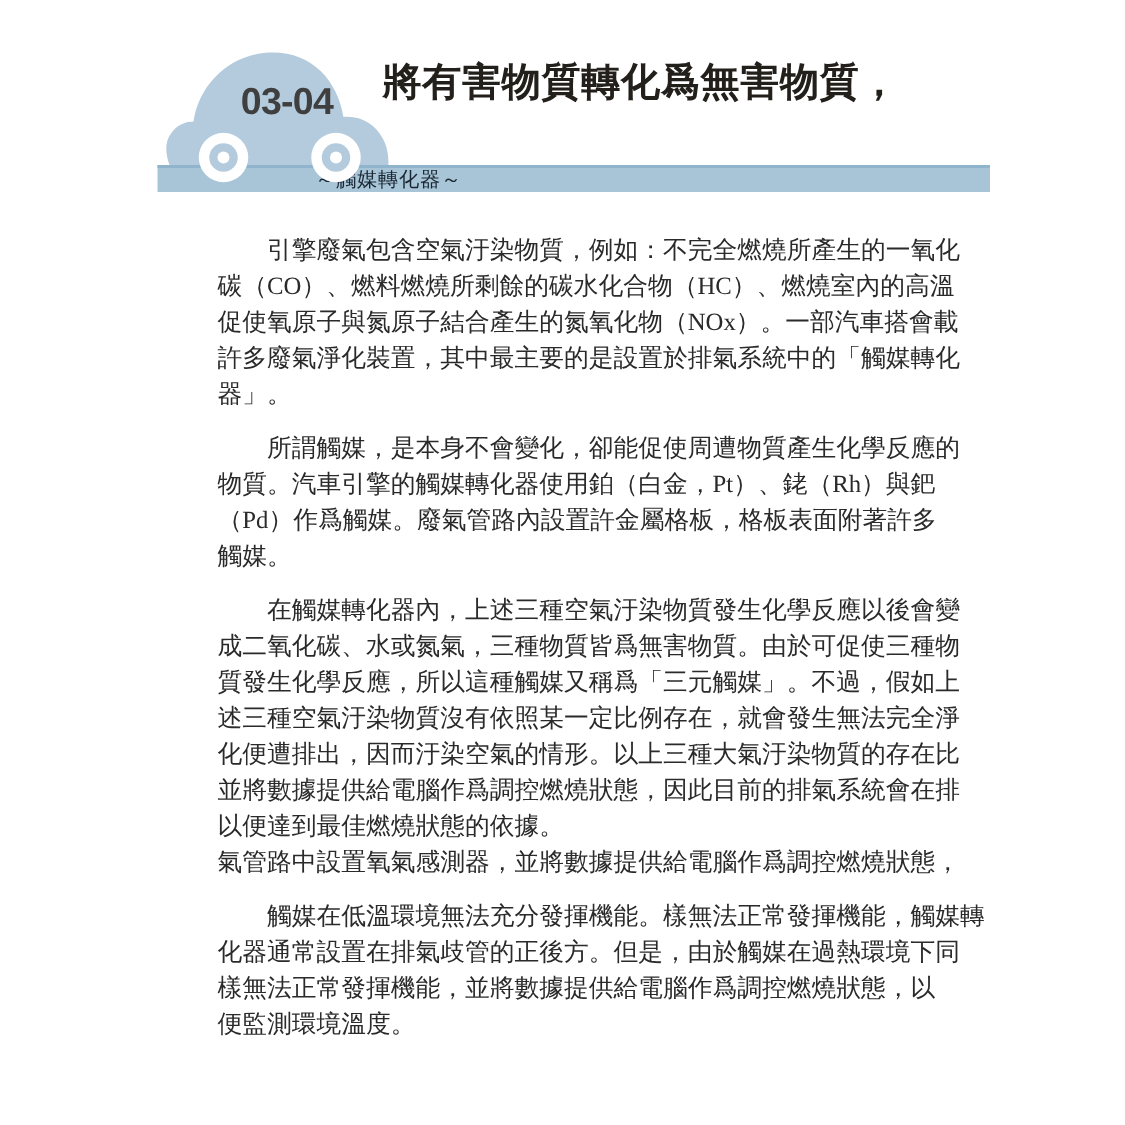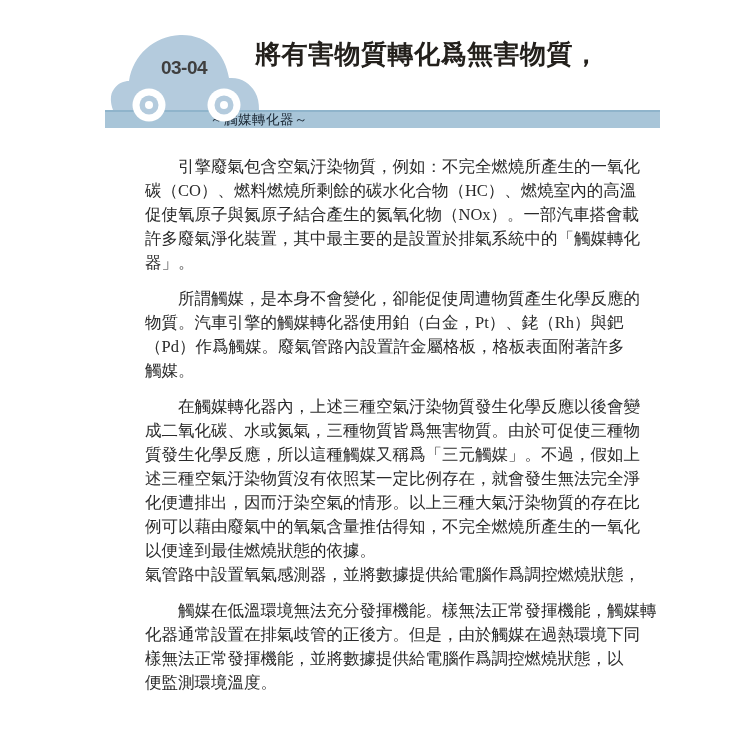--- a/index.html
+++ b/index.html
@@ -17,22 +17,22 @@
     position:relative;width:750px;height:750px;background:#ffffff;
     font-family:"Liberation Serif", serif;overflow:hidden;
   }
   
   .car-wrap{position:absolute;left:110px;top:30px;width:150px;height:96px;z-index:2;}
   .c-body{fill:var(--car-blue);}
   .c-white{fill:#ffffff;}
   .secnum{
     position:absolute;left:146px;top:54px;width:76px;height:28px;z-index:3;
     font-family:"Liberation Sans", sans-serif;font-weight:700;
-    font-size:19px;line-height:28px;color:var(--number-ink);
-    text-align:center;letter-spacing:-0.5px;
+    font-size:25px;line-height:28px;color:var(--number-ink);
+    text-align:right;letter-spacing:-0.5px;
   }
   .title{
     position:absolute;left:255px;top:38px;z-index:3;
     font-family:"Liberation Serif", serif;font-weight:700;
     font-size:26px;line-height:33px;color:var(--ink);
     letter-spacing:0.5px;white-space:nowrap;
   }
   .title .tl{display:block;}
   .subbar{
     position:absolute;left:105px;top:110px;width:555px;height:18px;z-index:1;
@@ -111,21 +111,21 @@
         <div class="line">物質。汽車引擎的觸媒轉化器使用鉑（白金，Pt）、銠（Rh）與鈀</div>
         <div class="line">（Pd）作爲觸媒。廢氣管路內設置許金屬格板，格板表面附著許多</div>
         <div class="line last">觸媒。</div>
       </div>
       <div class="paragraph">
         <div class="line indent">在觸媒轉化器內，上述三種空氣汙染物質發生化學反應以後會變</div>
         <div class="line">成二氧化碳、水或氮氣，三種物質皆爲無害物質。由於可促使三種物</div>
         <div class="line">質發生化學反應，所以這種觸媒又稱爲「三元觸媒」。不過，假如上</div>
         <div class="line">述三種空氣汙染物質沒有依照某一定比例存在，就會發生無法完全淨</div>
         <div class="line">化便遭排出，因而汙染空氣的情形。以上三種大氣汙染物質的存在比</div>
-        <div class="line">例可以藉由廢氣中的氧氣含量推估得知，不完全燃燒所產生的一氧化</div>
+        <div class="line">並將數據提供給電腦作爲調控燃燒狀態，因此目前的排氣系統會在排</div>
         <div class="line last">以便達到最佳燃燒狀態的依據。</div>
         <div class="line">氣管路中設置氧氣感測器，並將數據提供給電腦作爲調控燃燒狀態，</div>
       </div>
       <div class="paragraph">
         <div class="line indent">觸媒在低溫環境無法充分發揮機能。樣無法正常發揮機能，觸媒轉</div>
         <div class="line">化器通常設置在排氣歧管的正後方。但是，由於觸媒在過熱環境下同</div>
         <div class="line">樣無法正常發揮機能，並將數據提供給電腦作爲調控燃燒狀態，以</div>
         <div class="line last">便監測環境溫度。</div>
       </div>
     </main>

